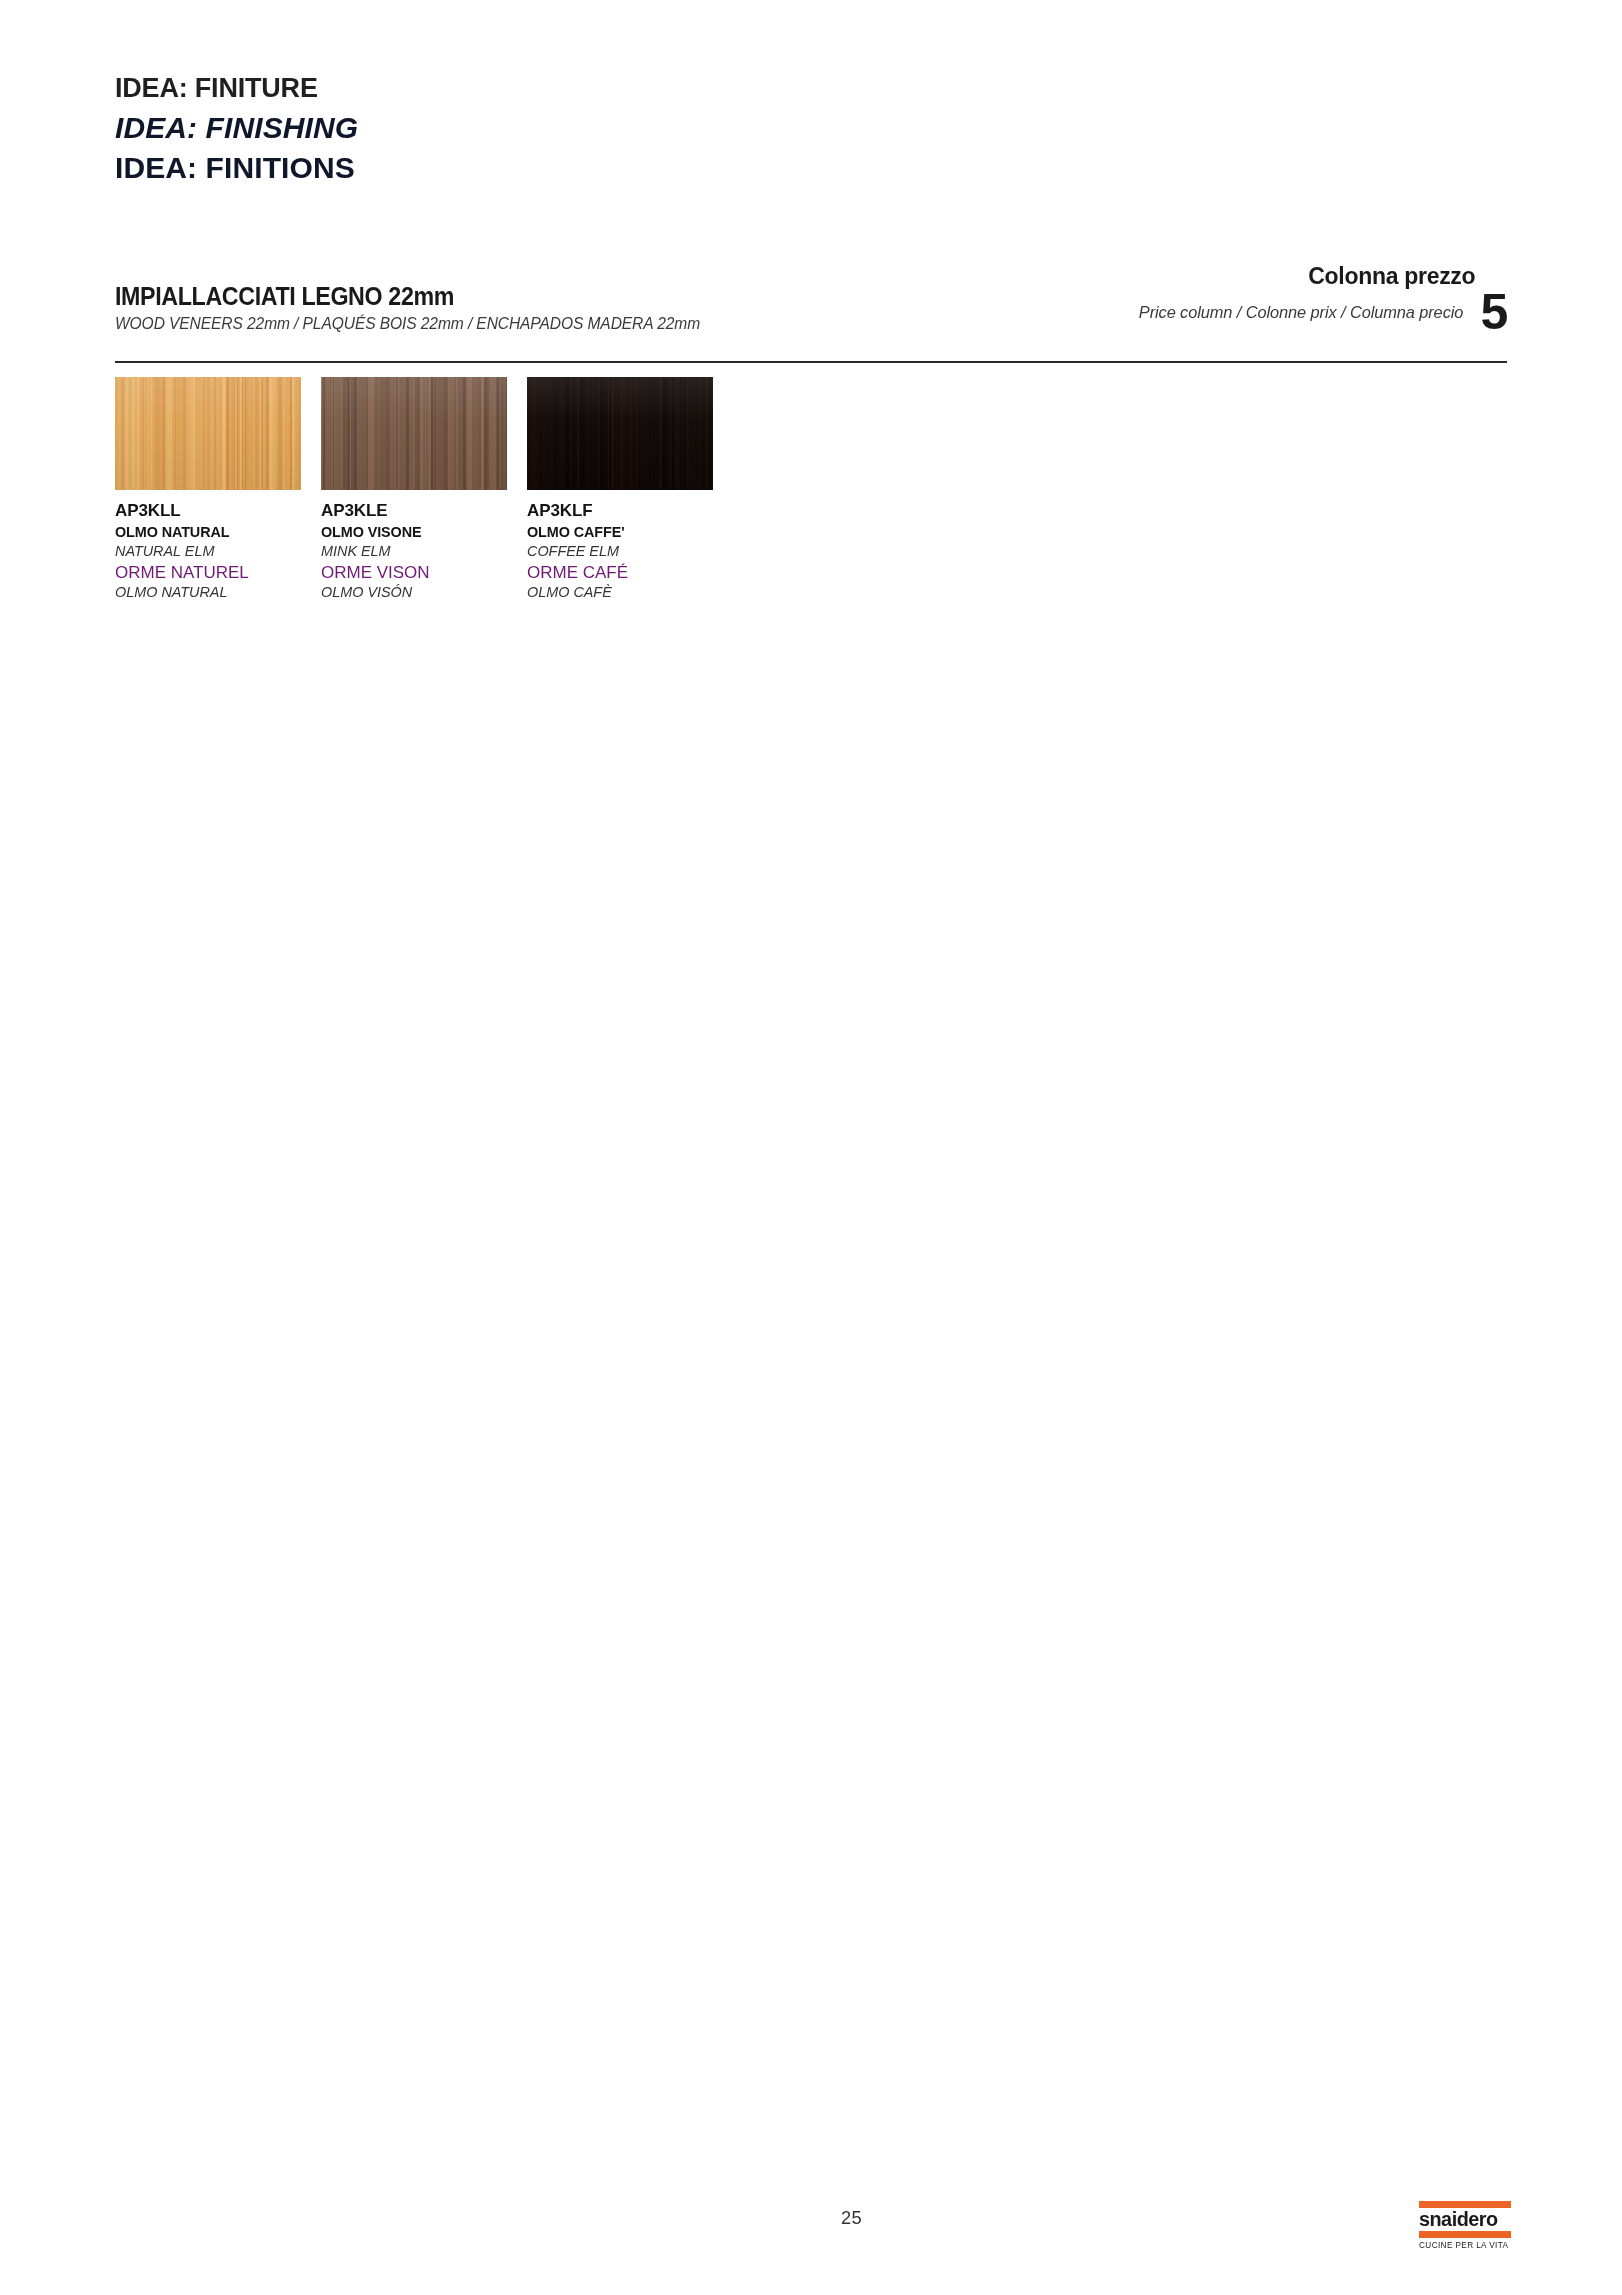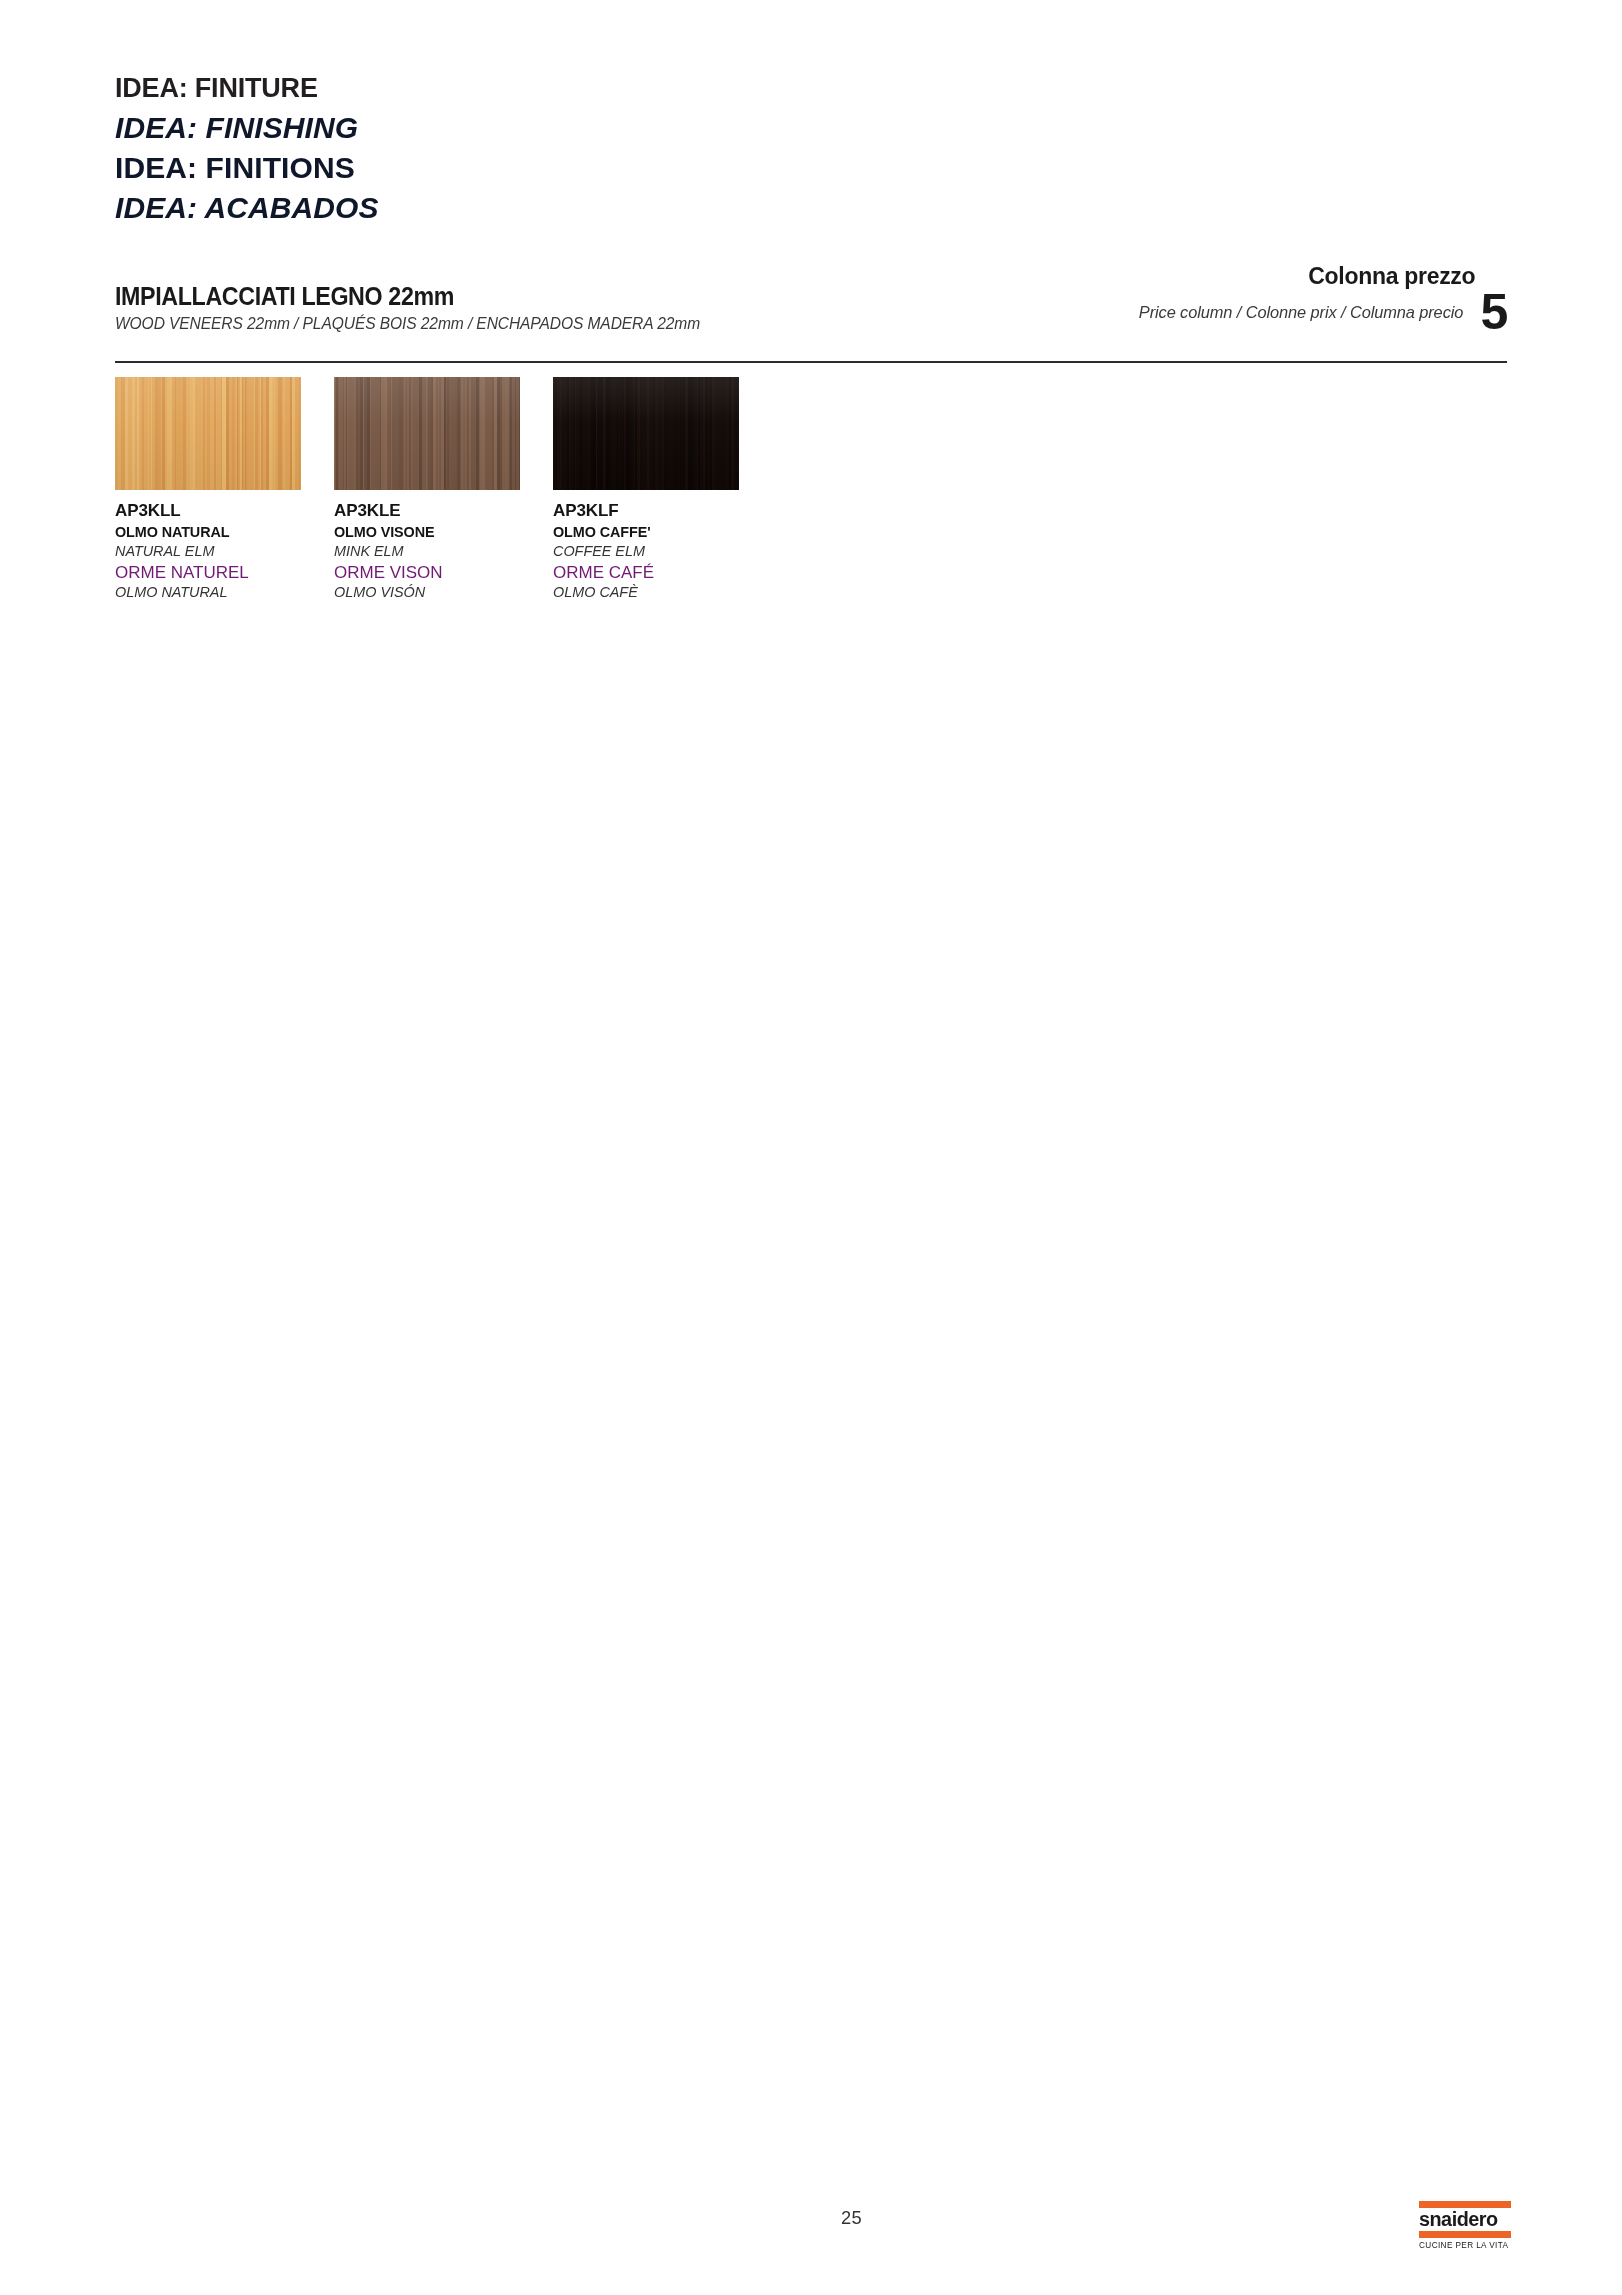--- a/index.html
+++ b/index.html
@@ -114,21 +114,21 @@
     height: 2px;
     background: #2b2b2b;
   }
 
   
   .swatch-grid {
     position: absolute;
     left: 115px;
     top: 377px;
     display: flex;
-    gap: 33px;
+    gap: 20px;
   }
   .swatch-card { width: 186px; }
 
   .swatch-chip {
     width: 186px;
     height: 113px;
     position: relative;
     overflow: hidden;
   }
   .swatch-chip .grain {
@@ -220,21 +220,20 @@
     line-height: 1.1;
   }
 </style>
 </head>
 <body>
 
 <div class="page-head">
   <div class="t-main">IDEA: FINITURE</div>
   <div class="t-sub it">IDEA: FINISHING</div>
   <div class="t-sub">IDEA: FINITIONS</div>
-  <div class="t-sub it">IDEA: ACABADOS</div>
 </div>
 
 <div class="section-row">
   <div class="sect-left">
     <div class="sect-title">IMPIALLACCIATI LEGNO 22mm</div>
     <div class="sect-sub">WOOD VENEERS 22mm / PLAQUÉS BOIS 22mm / ENCHAPADOS MADERA 22mm</div>
   </div>
 
   <div class="sect-right">
     <div class="pc-text">

